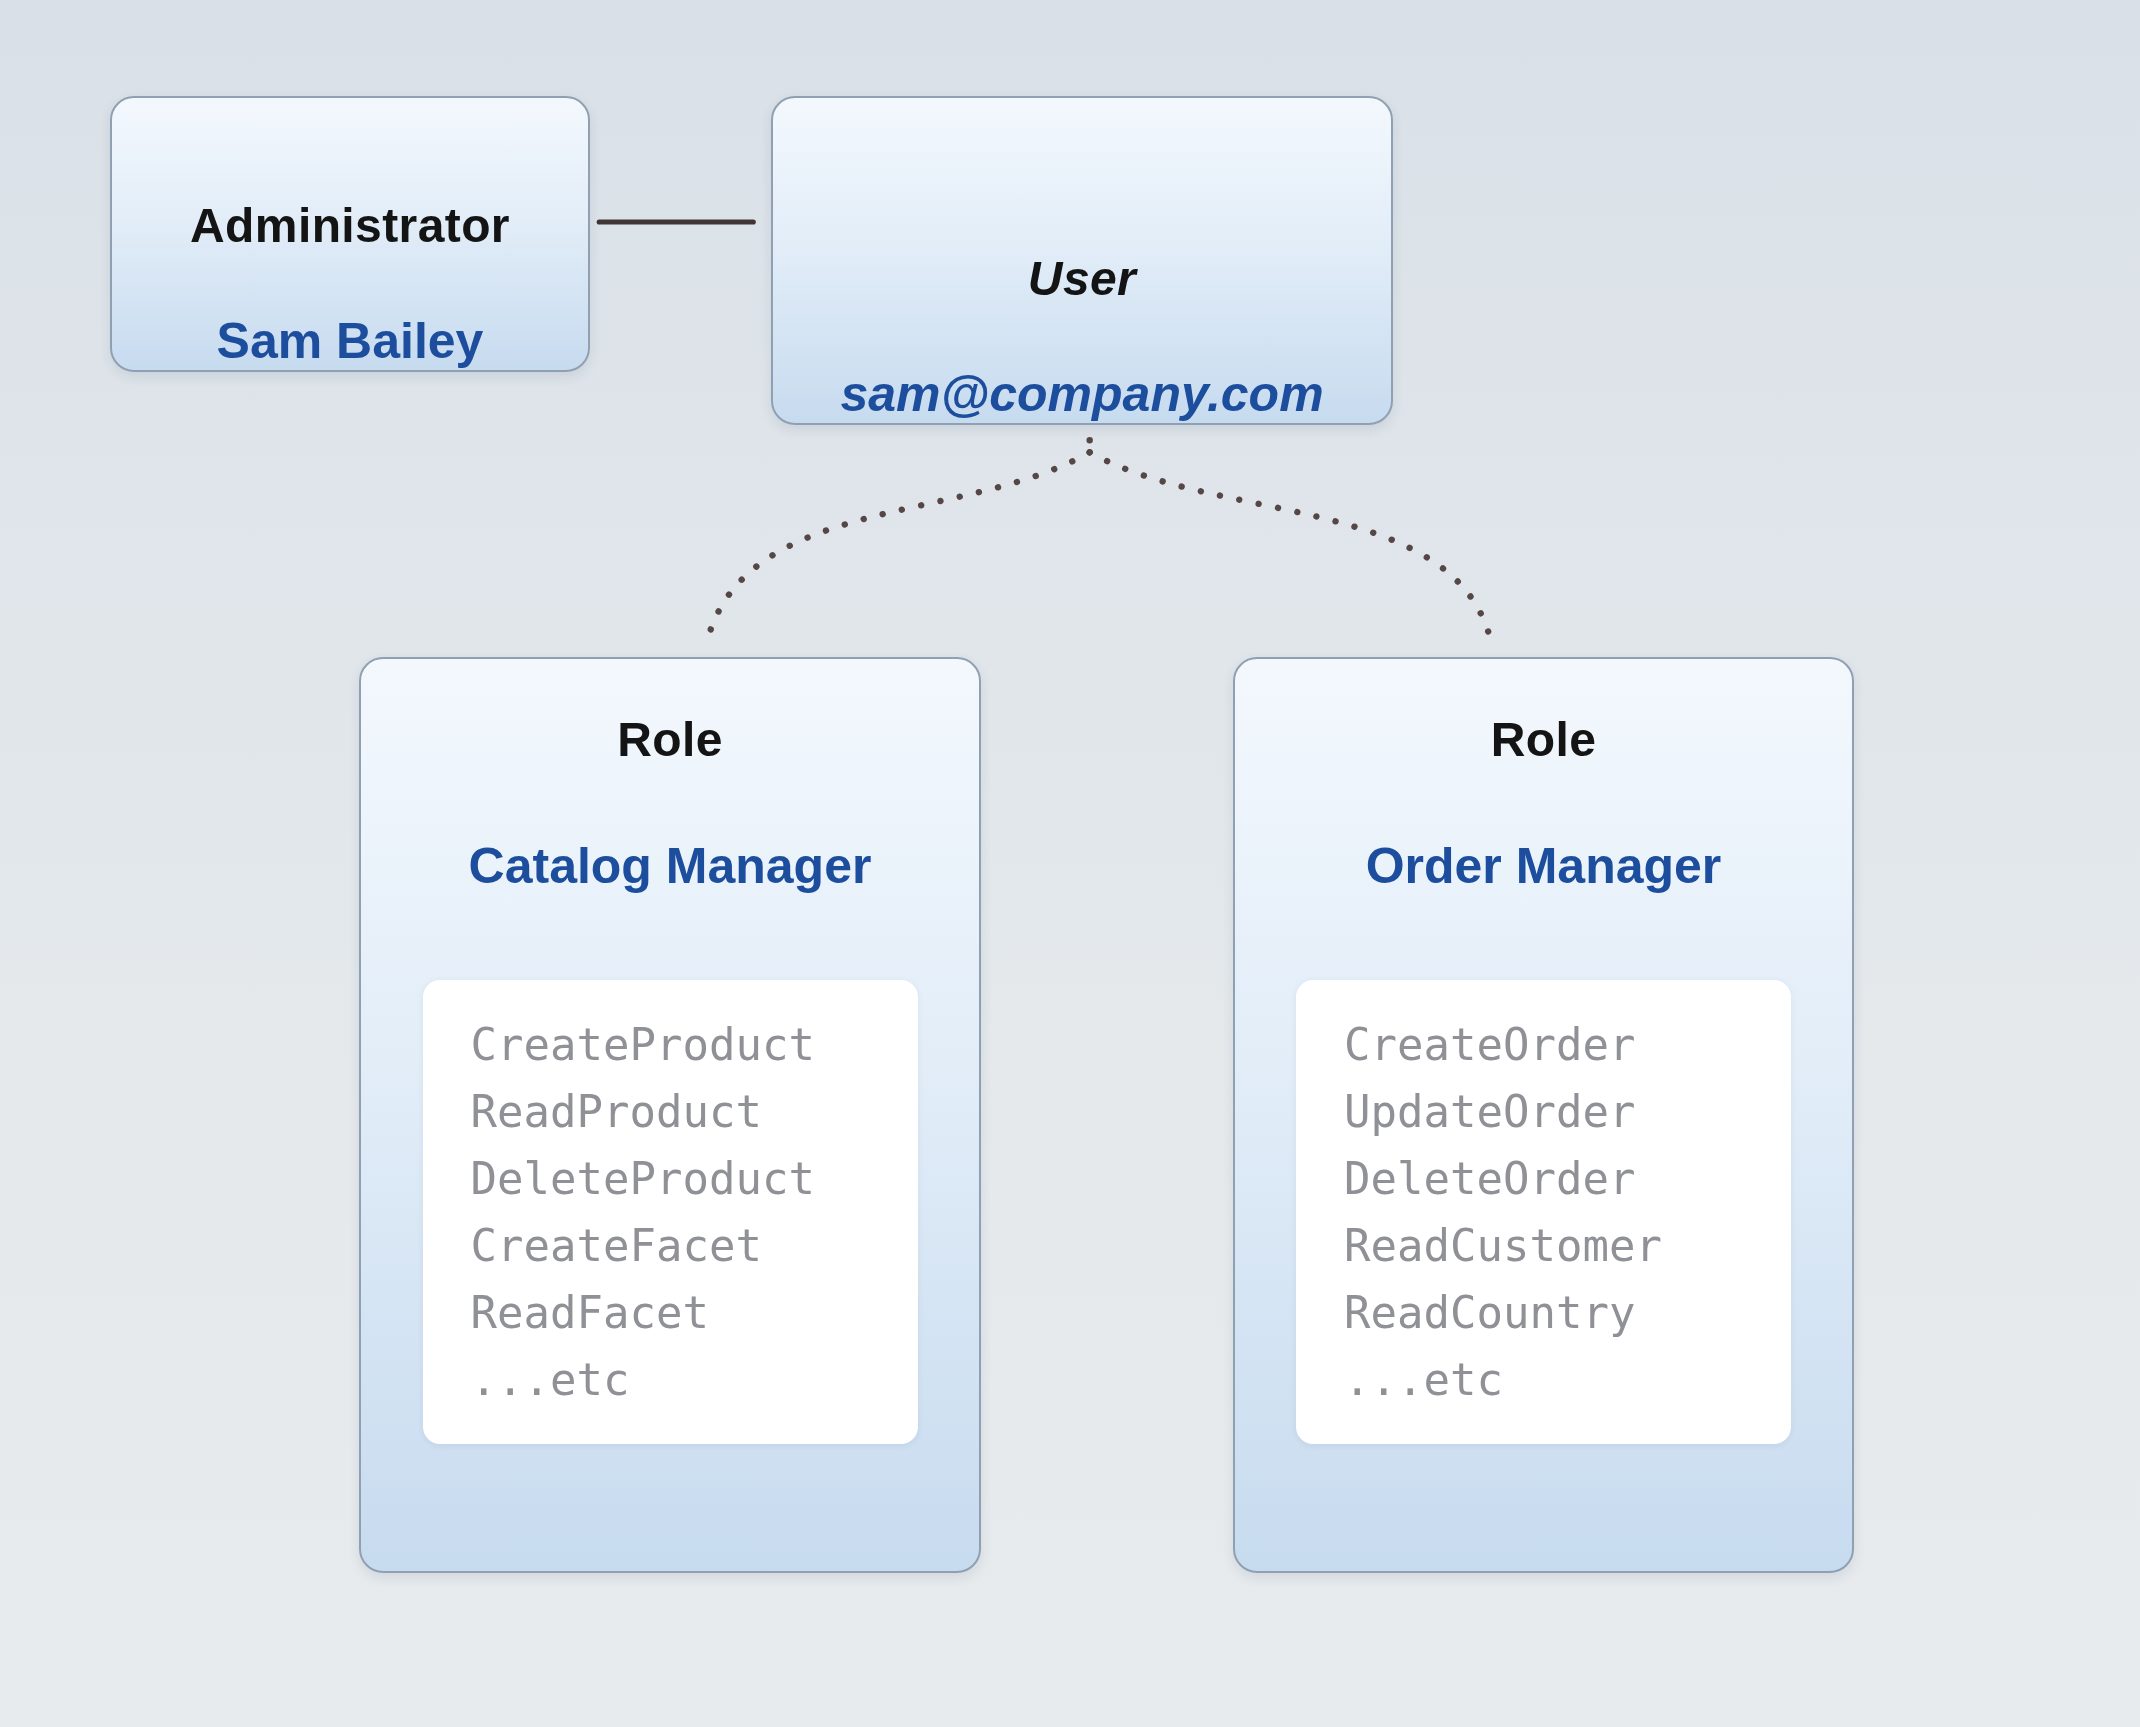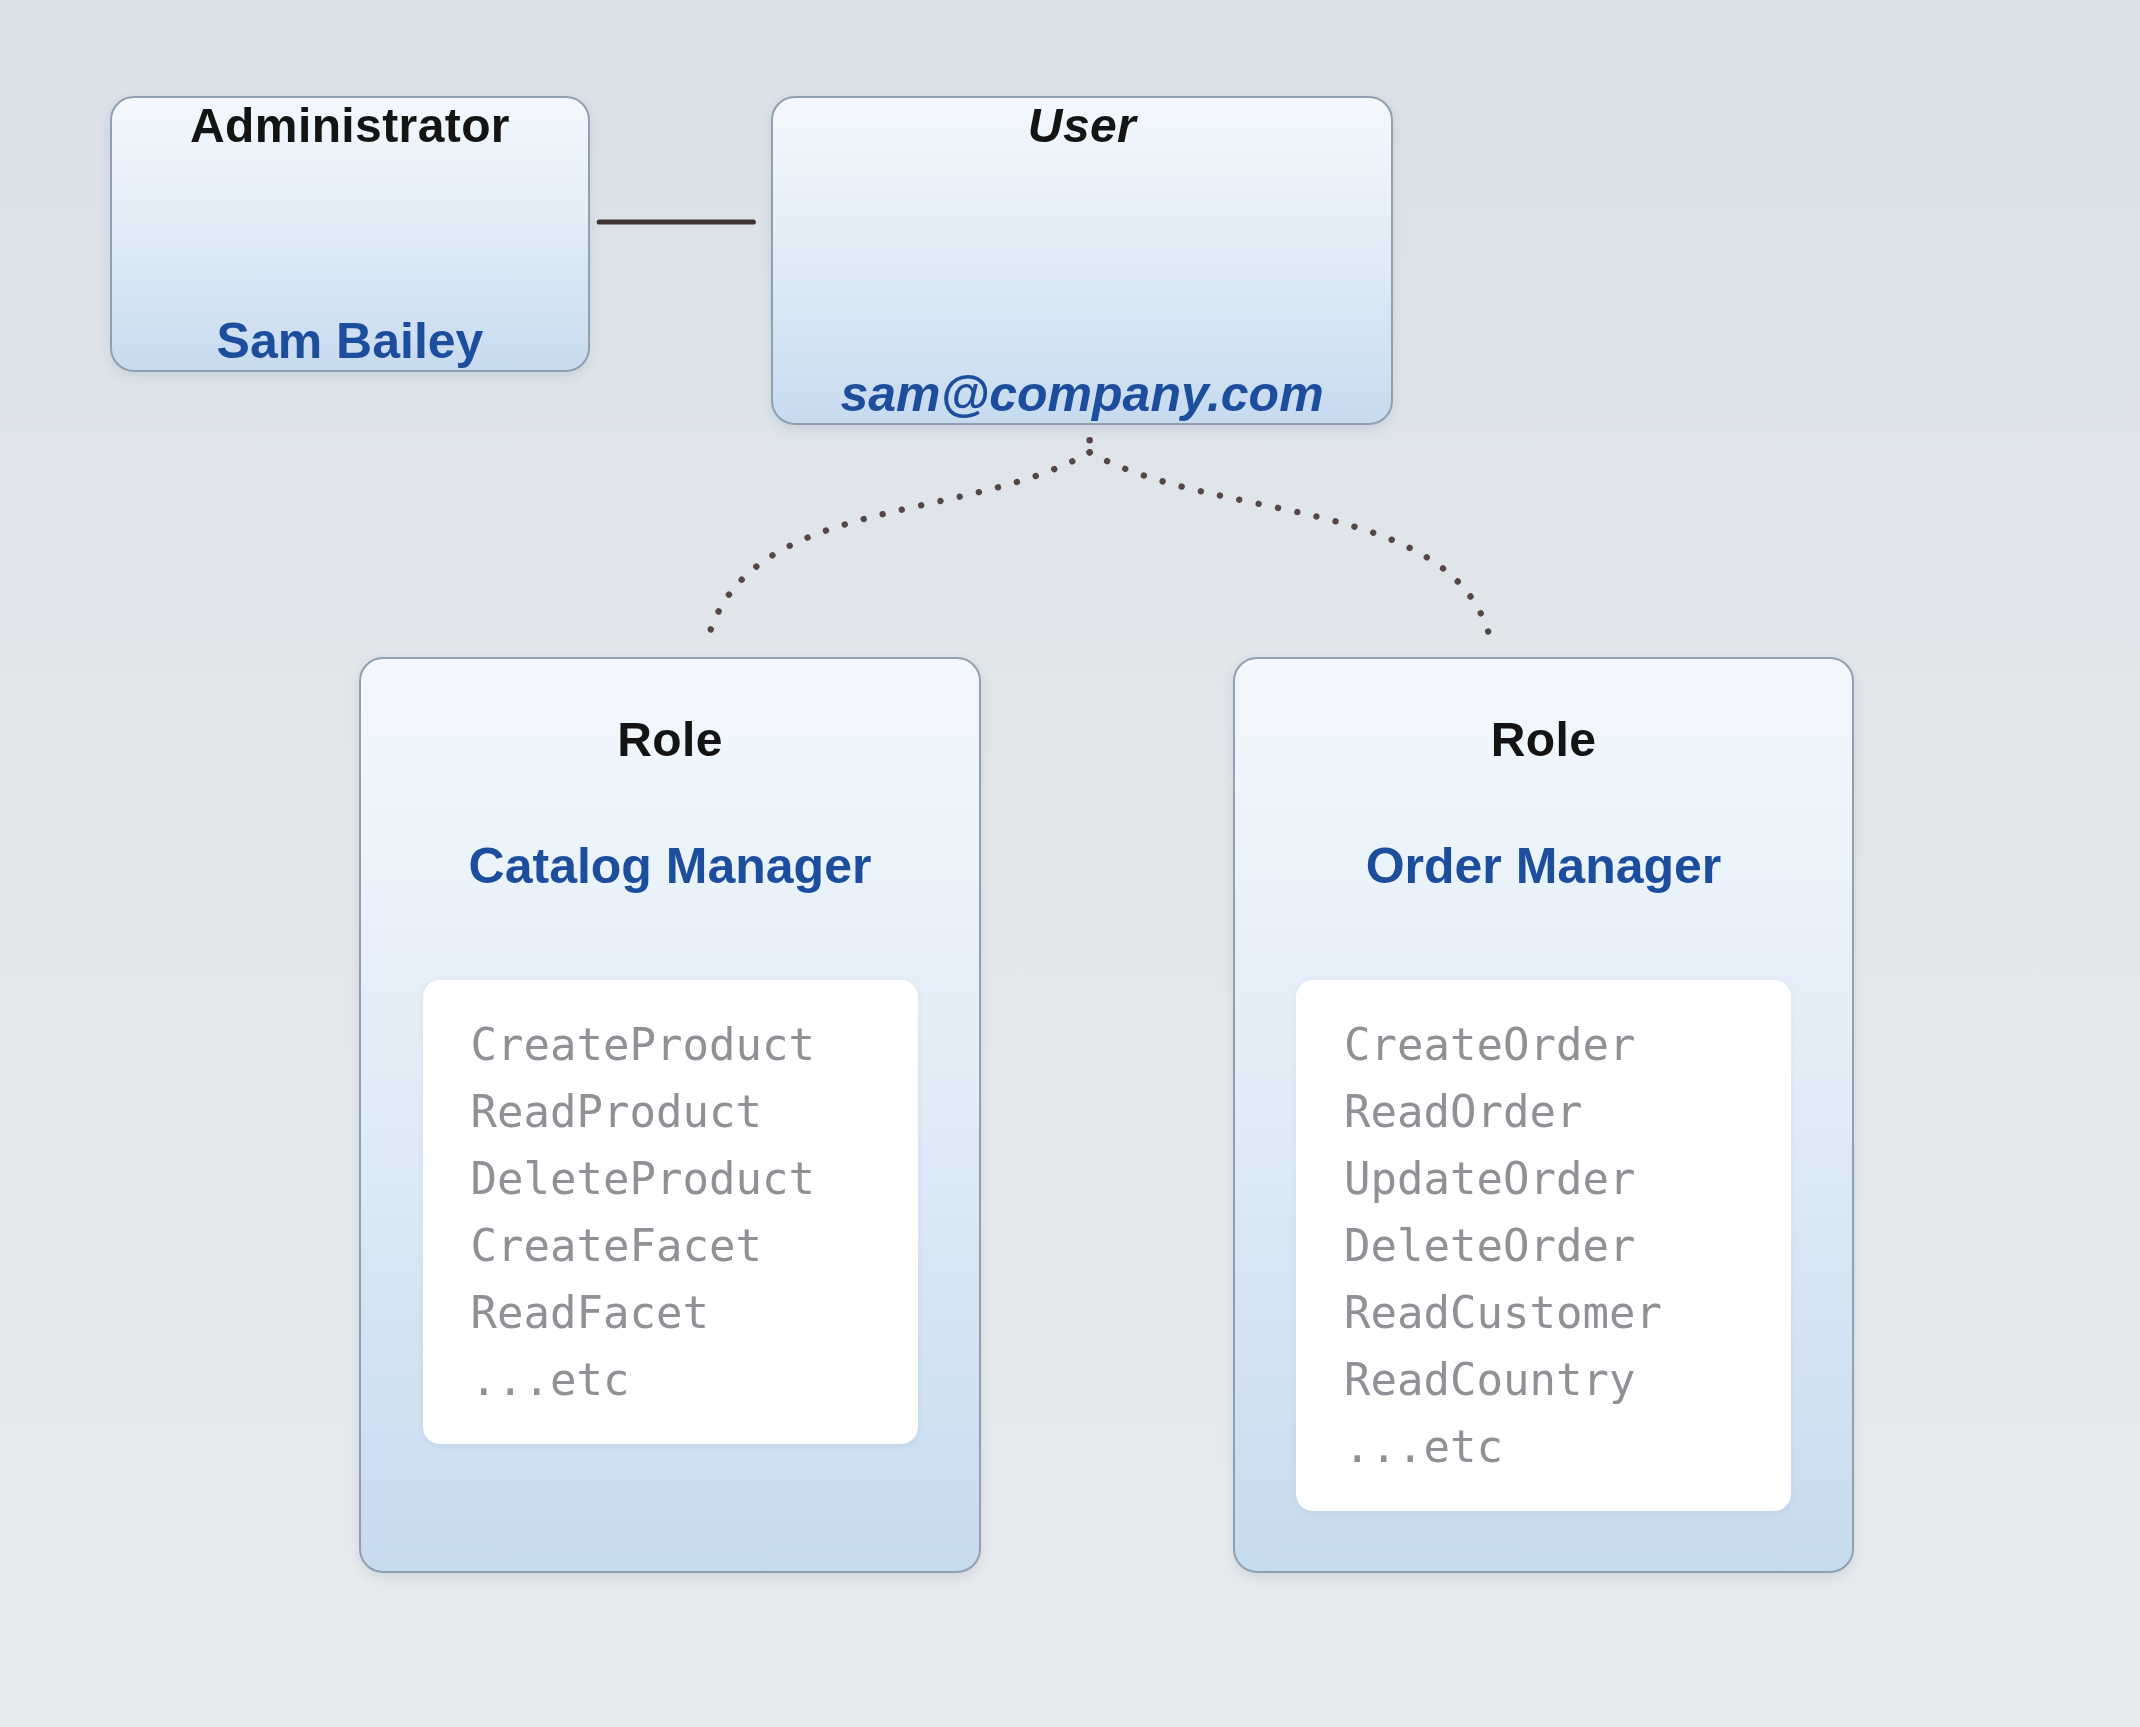--- a/index.html
+++ b/index.html
@@ -26,21 +26,21 @@
     box-sizing: border-box;
     border: 2.6px solid #8fa0b2;
     border-radius: 24px;
     background: linear-gradient(180deg, #f3f8fd 0%, #e2edf8 45%, #c7dbef 100%);
     box-shadow: 0 4.3px 12px rgba(40, 60, 90, 0.10);
     display: flex;
     flex-direction: column;
     align-items: center;
   }
   .entity-node {
-    justify-content: space-between;
+    justify-content: flex-end;
     gap: 59px;
   }
   .node-title {
     font-size: 48px;
     font-weight: bold;
     color: #141414;
     letter-spacing: 0.4px;
   }
   .node-subtitle {
     font-size: 50px;
@@ -106,21 +106,20 @@
     <div class="permission-item">ReadFacet</div>
     <div class="permission-item">...etc</div>
   </div>
 </div>
 
 <div id="role-order" class="node role-node">
   <div class="node-title">Role</div>
   <div class="node-subtitle">Order Manager</div>
   <div class="permissions-panel">
     <div class="permission-item">CreateOrder</div>
-    <div class="permission-item">ReadOrder</div>
     <div class="permission-item">UpdateOrder</div>
     <div class="permission-item">DeleteOrder</div>
     <div class="permission-item">ReadCustomer</div>
     <div class="permission-item">ReadCountry</div>
     <div class="permission-item">...etc</div>
   </div>
 </div>
 
 
 </body></html>

